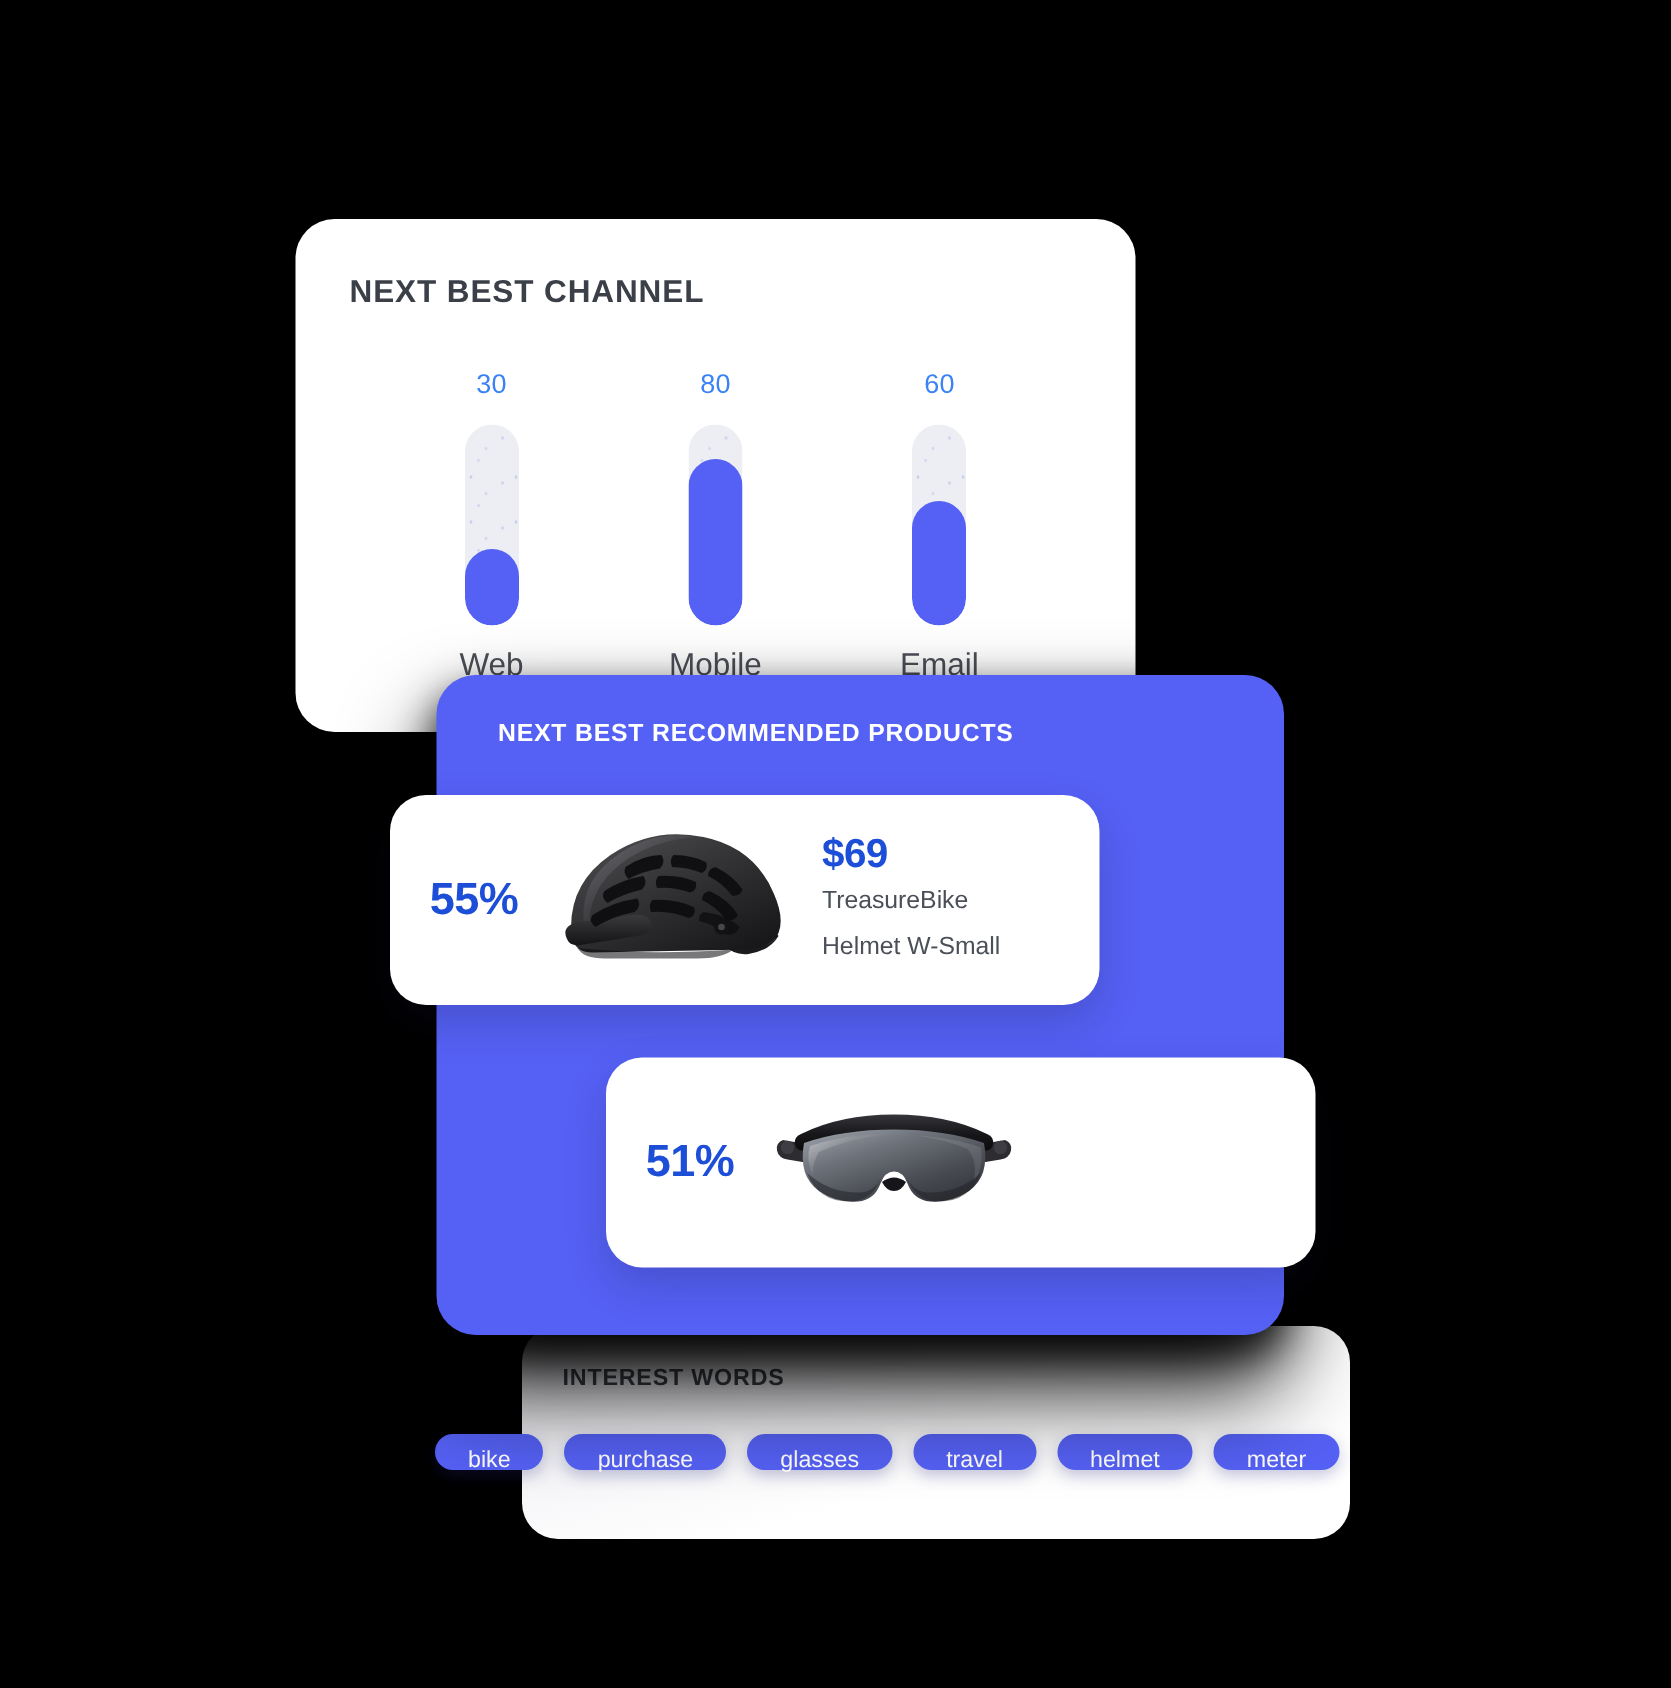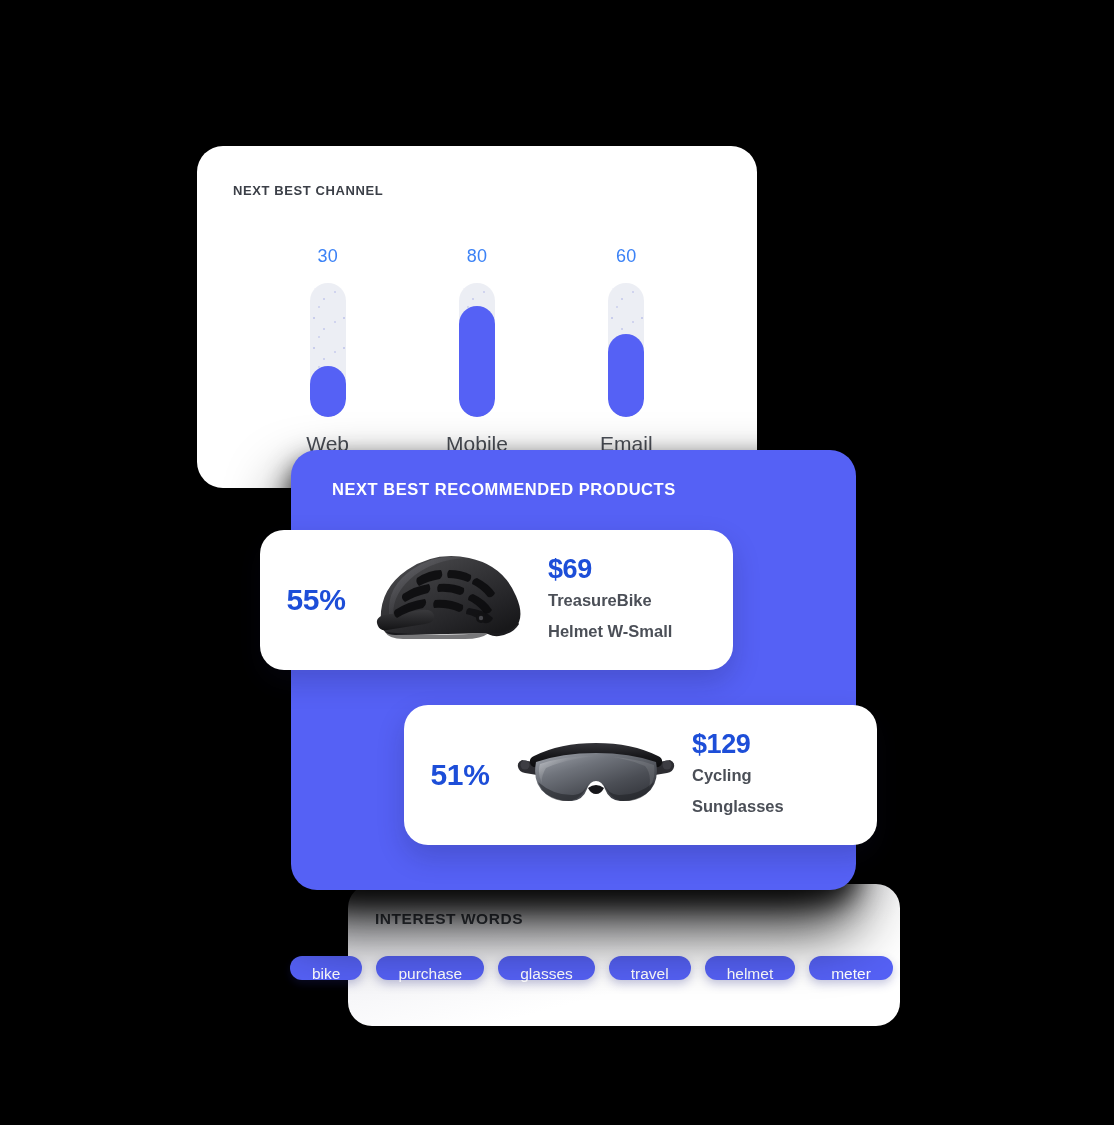--- a/index.html
+++ b/index.html
@@ -30,21 +30,21 @@
     height: 342px;
     background: #ffffff;
     border-radius: 26px;
     box-shadow: 0 34px 60px rgba(0,0,0,0.92), 0 10px 26px rgba(0,0,0,0.85);
     z-index: 2;
   }
 
   .card-title {
     position: absolute;
     color: #3b3f47;
-    font-size: 13px;
+    font-size: 21px;
     font-weight: bold;
     letter-spacing: 0.6px;
   }
   .channel-card .card-title {
     left: 36px;
     top: 37px;
   }
 
   .bars-row {
     position: absolute;
@@ -163,21 +163,20 @@
     font-size: 27px;
     font-weight: bold;
     color: #1d4ed8;
     line-height: 1.15;
     letter-spacing: -0.4px;
   }
   .pname {
     font-size: 16.5px;
     color: #4b4f57;
     line-height: 1.85;
-    font-weight: bold;
   }
 
   
   .interest-card {
     position: absolute;
     left: 348px;
     top: 884px;
     width: 552px;
     height: 142px;
     border-radius: 24px;
@@ -342,25 +341,20 @@
           <path d="M20 24 q26 -9 60 -9 q34 0 60 9 q4 22 -10 32 q-12 8 -26 7 q-11 -1 -15 -12 q-3 -8 -9 -8 q-6 0 -9 8 q-4 11 -15 12 q-14 1 -26 -7 q-14 -10 -10 -32 z" fill="url(#lensGrad)"></path>
 
           <path d="M24 26 q24 -8 54 -8 q-28 3 -48 12 q-5 8 -4 16 q-5 -11 -2 -20 z" fill="url(#lensShine)"></path>
           <path d="M96 19 q26 2 42 8 q2 14 -5 23 q3 -14 -4 -22 q-14 -6 -33 -9 z" fill="#ffffff" opacity="0.10"></path>
 
           <path d="M22 44 q16 14 36 13 q10 -1 14 -11 q-6 16 -20 17 q-22 1 -30 -19 z" fill="#1d1f24" opacity="0.5"></path>
           <path d="M138 44 q-16 14 -36 13 q-10 -1 -14 -11 q6 16 20 17 q22 1 30 -19 z" fill="#1d1f24" opacity="0.5"></path>
 
           <path d="M72 50 q8 -6 16 0 q-3 6 -8 6 q-5 0 -8 -6 z" fill="#16161a"></path>
         </svg>
-      </div>
-      <div class="product-info">
-        <div class="price">$129</div>
-        <div class="pname">Cycling</div>
-        <div class="pname">Sunglasses</div>
       </div>
     </div>
   </div>
 
   <div class="interest-card">
     <div class="card-title">INTEREST WORDS</div>
     <div class="pill-row">
       <div class="pill">bike</div>
       <div class="pill">purchase</div>
       <div class="pill">glasses</div>

